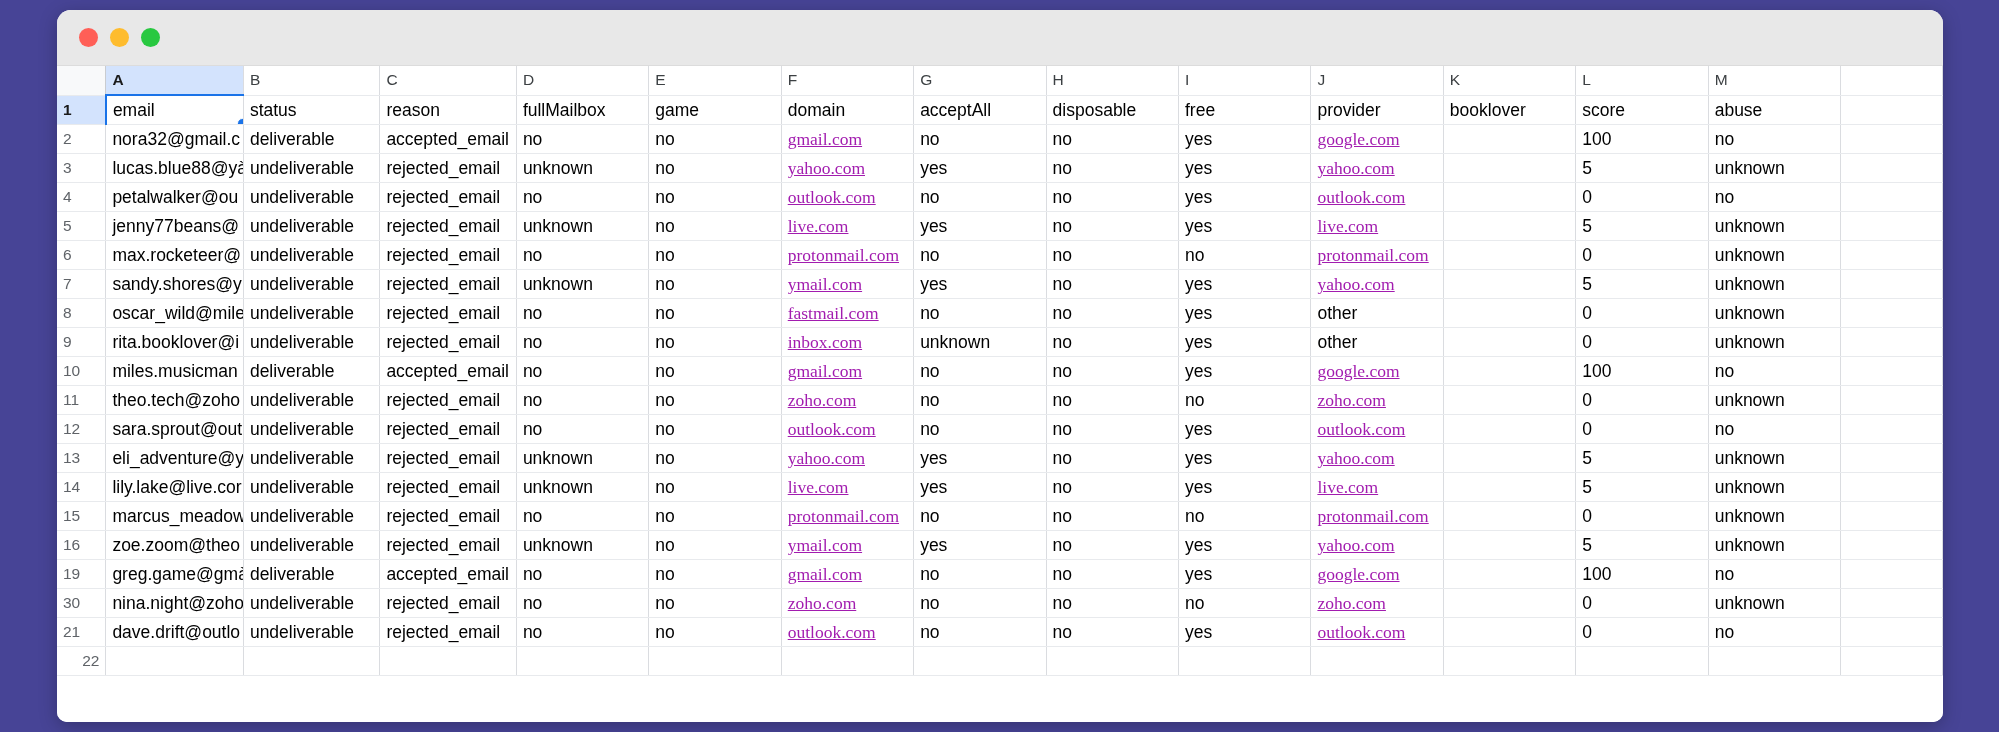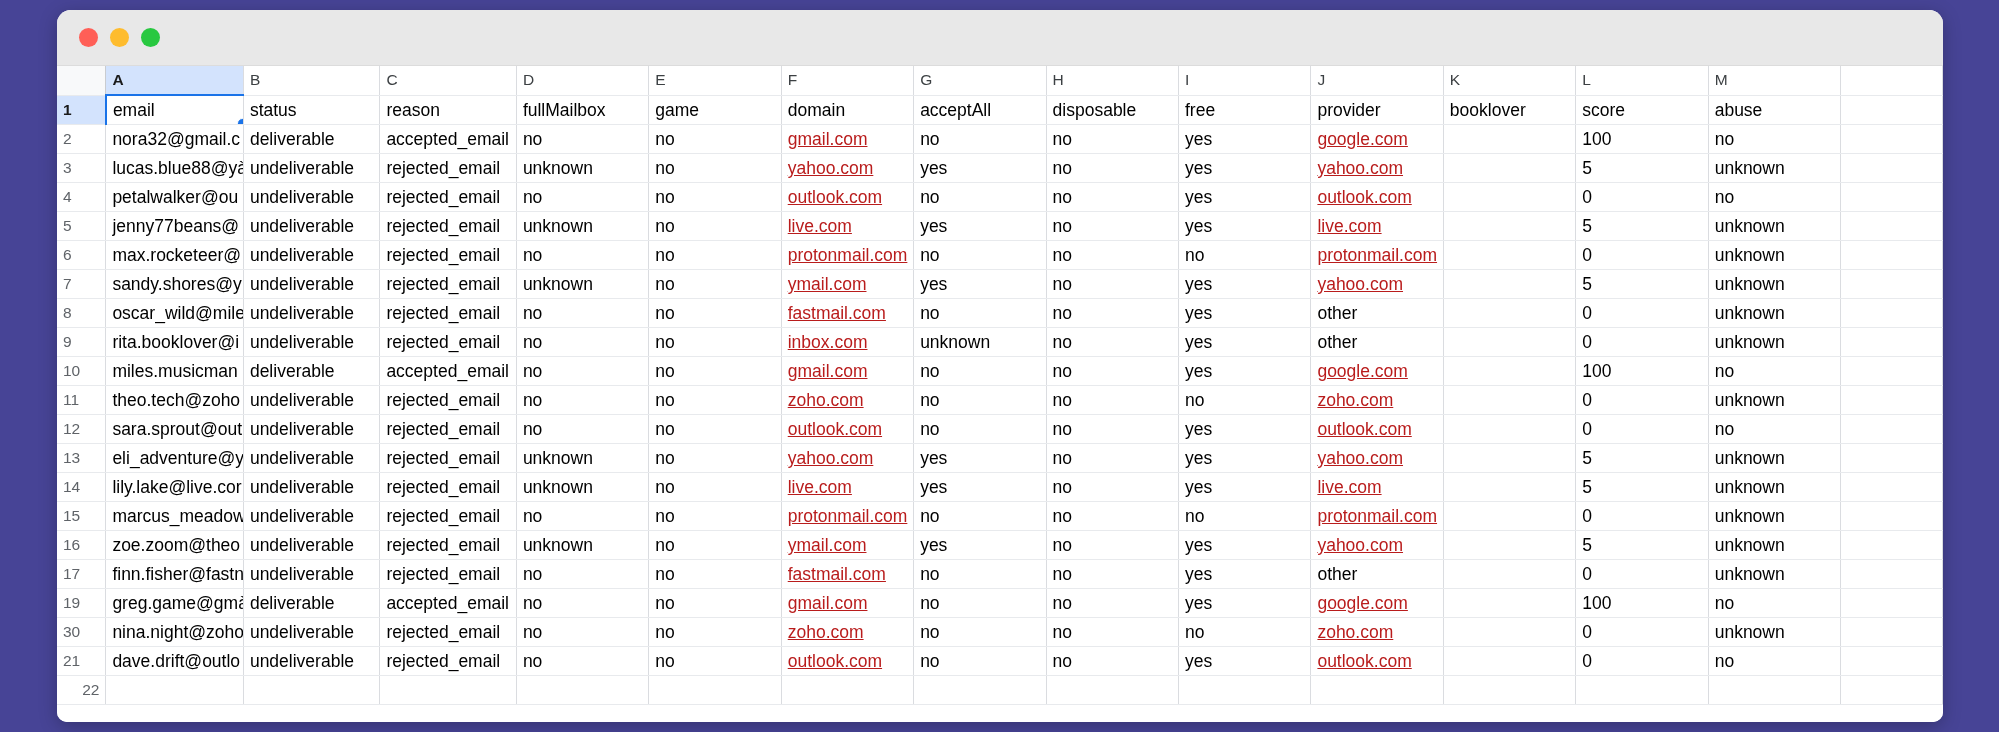--- a/index.html
+++ b/index.html
@@ -105,23 +105,24 @@
     padding: 0;
   }
   tr.selected-row td.rownum {
     background: #d3e3fd;
     color: #1a1a1a;
     font-weight: bold;
   }
 
   td.num { text-align: right; padding-right: 8px; }
   td.link a, .linktext {
-    color: #b91c1c;
+    color: #a21caf;
     text-decoration: underline;
     cursor: pointer;
+    font-family: Liberation Serif, serif;
   }
 
   
   td.active-cell {
     position: relative;
     border: 2px solid #1a73e8;
     padding-left: 5px;
   }
   td.active-cell::after {
     content: "";
@@ -454,37 +455,20 @@
             <td>yes</td>
             <td>no</td>
             <td>yes</td>
             <td><span class="linktext">yahoo.com</span></td>
             <td></td>
             <td class="num">5</td>
             <td>unknown</td>
             <td></td>
           </tr>
           <tr>
-            <td class="rownum">17</td>
-            <td>finn.fisher@fastn</td>
-            <td>undeliverable</td>
-            <td>rejected_email</td>
-            <td>no</td>
-            <td>no</td>
-            <td><span class="linktext">fastmail.com</span></td>
-            <td>no</td>
-            <td>no</td>
-            <td>yes</td>
-            <td>other</td>
-            <td></td>
-            <td class="num">0</td>
-            <td>unknown</td>
-            <td></td>
-          </tr>
-          <tr>
             <td class="rownum">19</td>
             <td>greg.game@gmà</td>
             <td>deliverable</td>
             <td>accepted_email</td>
             <td>no</td>
             <td>no</td>
             <td><span class="linktext">gmail.com</span></td>
             <td>no</td>
             <td>no</td>
             <td>yes</td>

